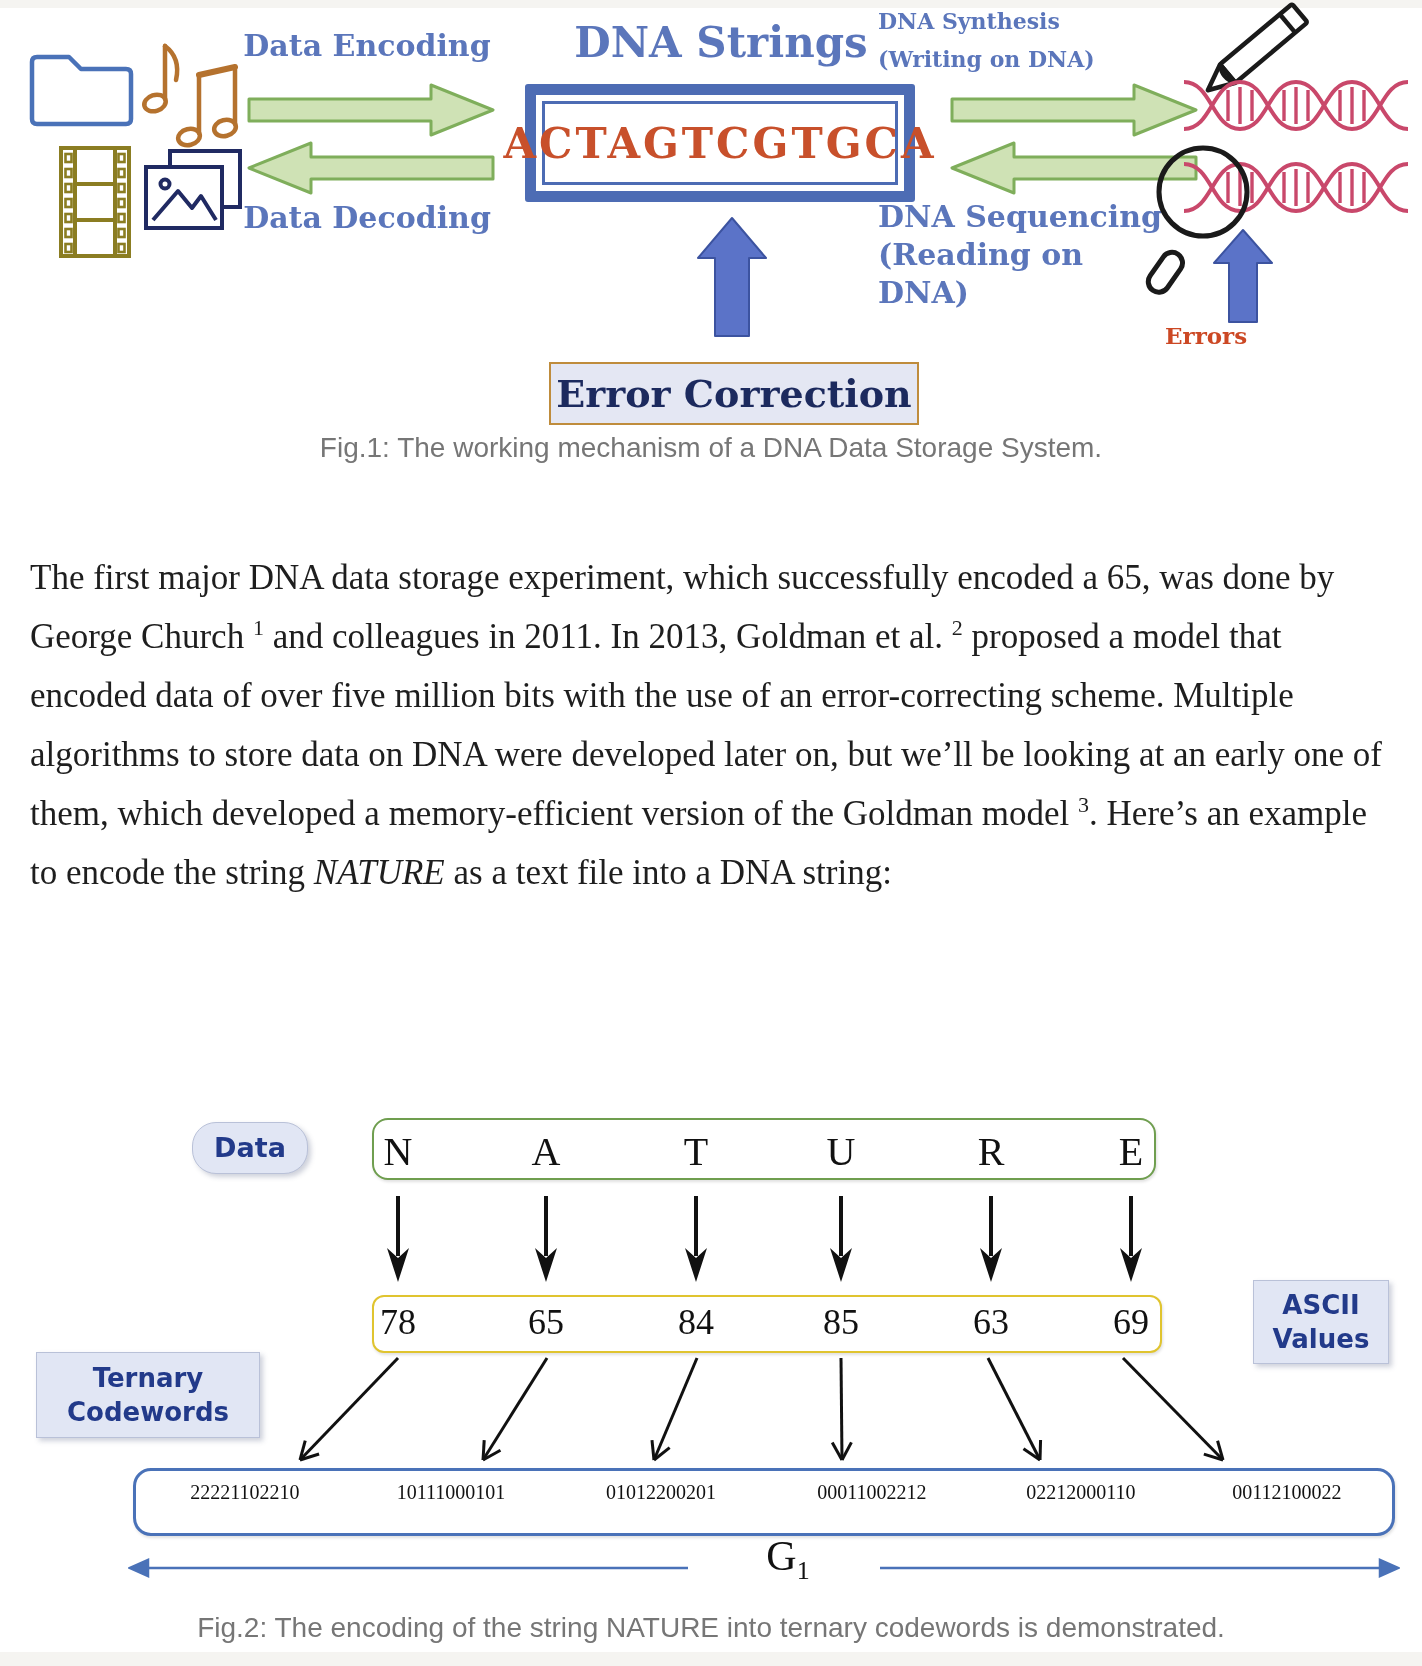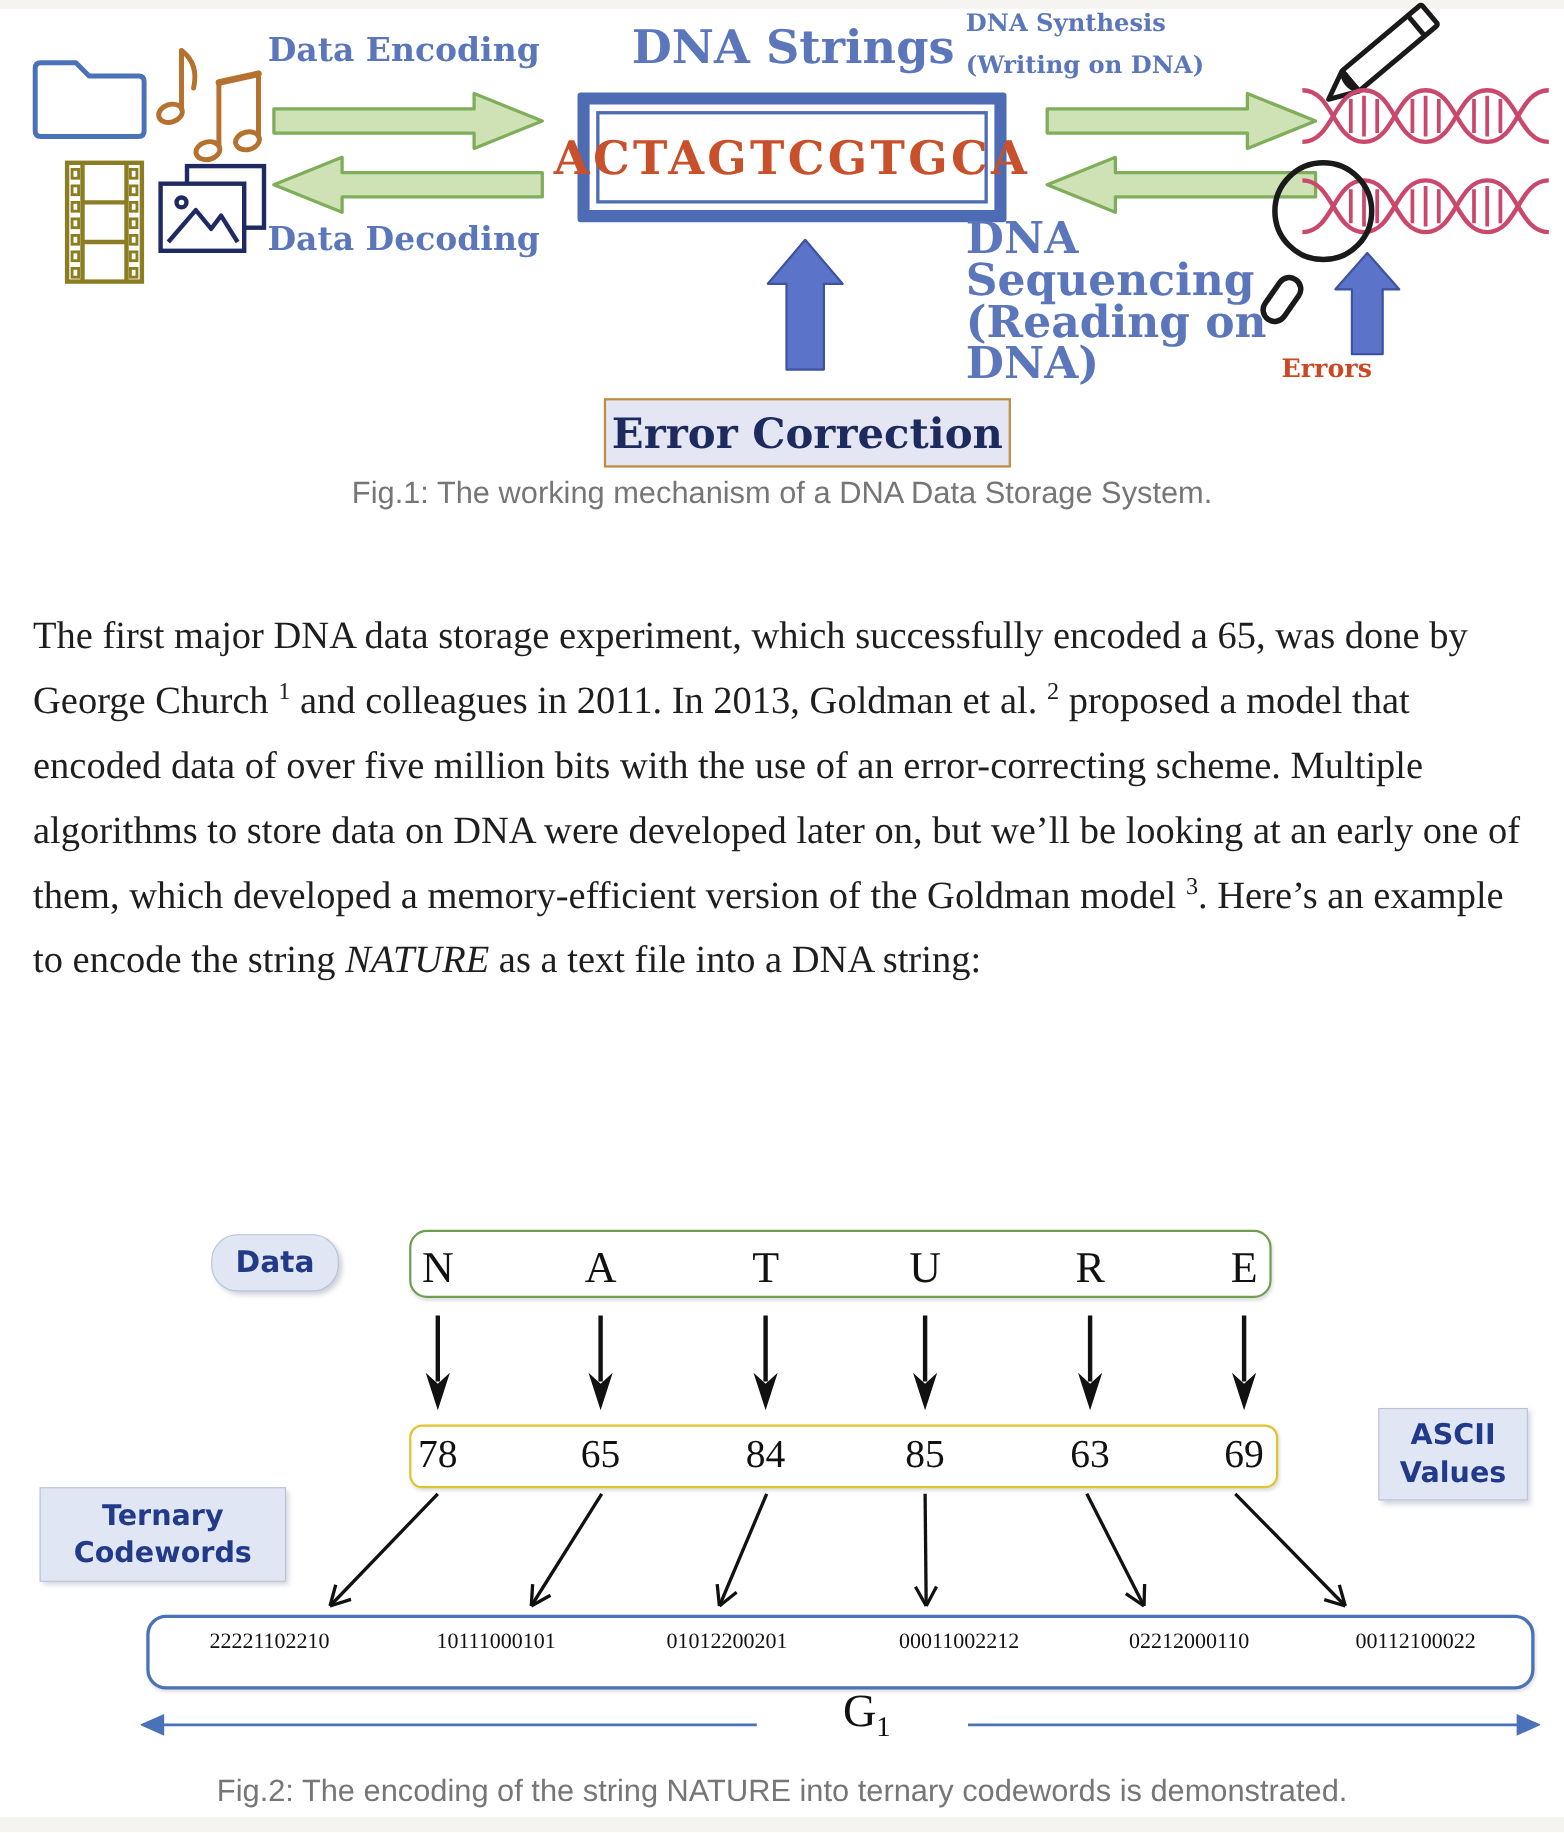--- a/index.html
+++ b/index.html
@@ -8,21 +8,21 @@
   .abs{position:absolute;}
   .band{position:absolute;left:0;width:1422px;background:#f5f4f1;}
 
   
   .fig1{position:absolute;left:0;top:0;width:1148px;height:505px;}
   .slab{font-family:"DejaVu Serif", serif;font-weight:bold;color:#5b76bb;}
   .enc-label{left:243px;top:28px;width:248px;text-align:center;font-size:30px;}
   .dec-label{left:243px;top:200px;width:248px;text-align:center;font-size:30px;}
   .dna-title{left:560px;top:18px;width:322px;text-align:center;font-size:42px;}
   .syn-label{left:878px;top:2px;width:290px;font-size:22px;line-height:38px;}
-  .seq-label{left:878px;top:198px;width:290px;font-size:40px;line-height:38px;}
+  .seq-label{left:878px;top:198px;width:290px;font-size:30px;line-height:38px;}
   .errors-label{left:1165px;top:322px;width:150px;text-align:left;font-size:23px;color:#cc4824;}
   .dna-box{left:525px;top:84px;width:390px;height:118px;border:11px solid #4d6cb4;
            border-radius:3px;background:#ffffff;box-sizing:border-box;}
   .dna-box-inner{position:absolute;left:6px;top:6px;right:6px;bottom:6px;border:3px solid #4d6cb4;
            display:flex;align-items:center;justify-content:center;}
   .dna-seq{font-family:"DejaVu Serif", serif;font-weight:bold;font-size:42px;color:#c8502b;letter-spacing:3px;}
   .err-box{left:549px;top:362px;width:370px;height:63px;background:#e4e7f3;border:2px solid #bf8c3c;
            display:flex;align-items:center;justify-content:center;box-sizing:border-box;}
   .err-box span{font-family:"DejaVu Serif", serif;font-weight:bold;font-size:38px;color:#1c2a5e;}
 

